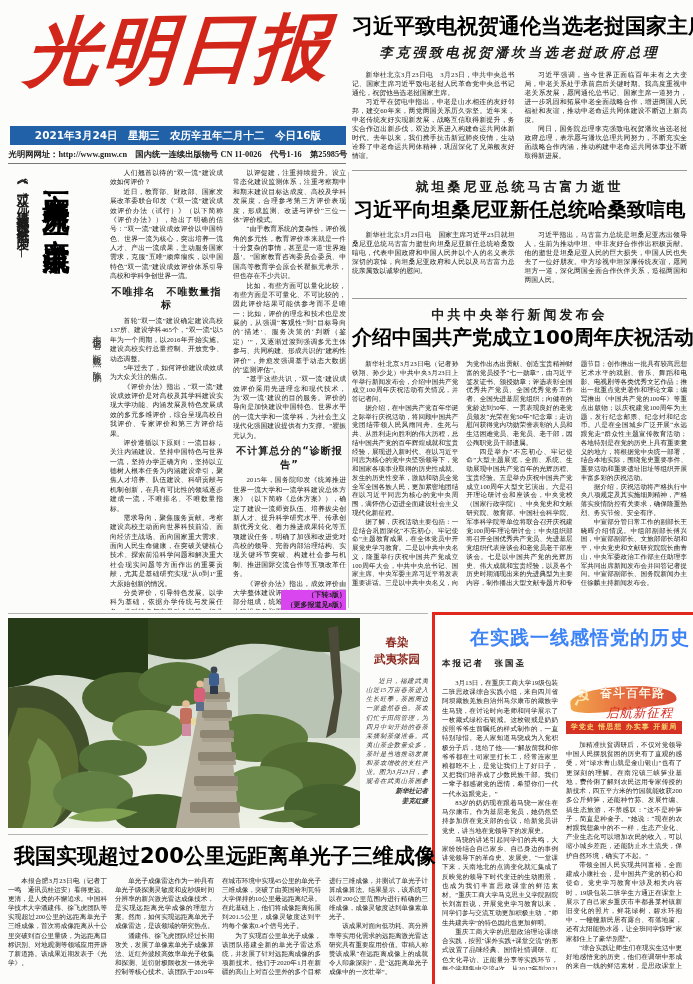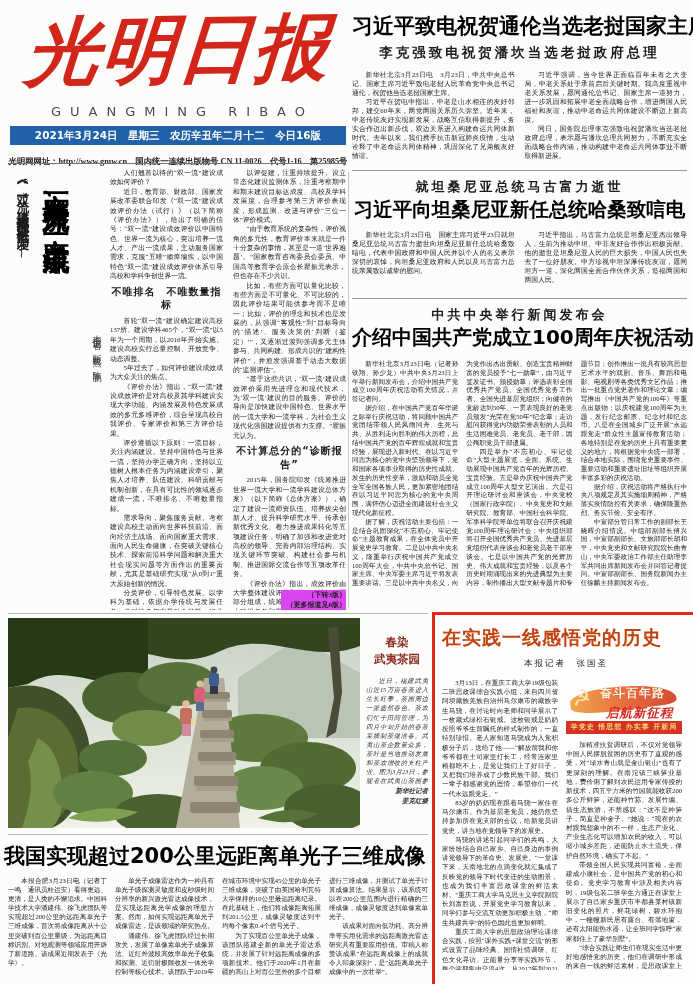--- a/index.html
+++ b/index.html
@@ -13,28 +13,28 @@
   .m-title{position:absolute;left:12px;top:2px;width:332px;text-align:center;
            font-size:74px;font-weight:bold;font-style:italic;color:#d3261a;
            letter-spacing:2px;line-height:1.28;transform:skewX(-5deg) rotate(-1deg);
            font-family:"DejaVu Sans",sans-serif;white-space:nowrap;}
   .m-pinyin{position:absolute;left:10px;top:104px;width:336px;text-align:center;
             font-size:13px;color:#4c4c4c;letter-spacing:9px;text-indent:9px;
             font-family:"DejaVu Sans",sans-serif;}
   .m-datebar{position:absolute;left:10px;top:126px;width:336px;height:19px;line-height:19px;
              background:#2161a8;color:#fff;font-size:10.5px;font-weight:bold;text-align:center;
              font-family:"DejaVu Sans",sans-serif;}
-  .m-info{position:absolute;left:6px;top:156px;width:344px;text-align:center;
+  .m-info{position:absolute;left:6px;top:149px;width:344px;text-align:center;
           font-size:8.3px;font-weight:bold;color:#222;}
 
   
   .kicker{font-size:13px;font-weight:bold;text-align:center;letter-spacing:3px;}
   .mainhead{font-family:"DejaVu Sans",sans-serif;font-weight:bold;text-align:center;
             white-space:nowrap;color:#000;}
-  .subhead-line{font-size:13.5px;font-weight:bold;text-align:center;letter-spacing:3px;}
+  .subhead-line{font-size:13.5px;font-weight:bold;text-align:center;letter-spacing:3px;font-style:italic;}
 
   .bodytext{font-size:6.8px;line-height:1.33;text-align:justify;color:#222;overflow:hidden;}
   .bodytext p{margin:0;text-indent:2em;}
   .lead{font-weight:bold;}
 
   
   .a1-body{position:absolute;left:352px;top:70px;width:335px;height:92px;
            column-count:2;column-gap:10px;}
   
   .a2-body{position:absolute;left:352px;top:230px;width:335px;height:62px;
@@ -67,56 +67,55 @@
              font-family:"DejaVu Sans",sans-serif;}
   .cap-text{position:absolute;left:366px;top:676px;width:62px;height:110px;overflow:hidden;
             font-size:6.3px;line-height:1.45;text-align:justify;font-style:italic;color:#333;}
   .cap-text p{margin:0;text-indent:2em;}
   .cap-credit{position:absolute;left:366px;top:786px;width:62px;text-align:right;
               font-size:6.5px;font-weight:bold;font-style:italic;line-height:1.5;color:#333;}
 
   
   .redbox{position:absolute;left:432px;top:612px;width:248px;height:360px;
           border:3px solid #e2271c;background:#fffefd;padding:6px 7px;overflow:hidden;}
-  .rb-title{font-size:19px;font-weight:bold;text-align:left;letter-spacing:1px;
-            margin-top:4px;color:#c2410c;}
-  .rb-byline{font-size:8.5px;text-align:center;margin-top:7px;letter-spacing:2px;color:#222;}
+  .rb-title{font-size:19px;font-weight:bold;text-align:right;letter-spacing:1px;
+            margin-top:4px;color:#3b82f6;}
+  .rb-byline{font-size:8.5px;margin-top:7px;letter-spacing:2px;color:#222;font-weight:bold;}
   .rb-cols{display:flex;gap:8px;margin-top:8px;height:292px;overflow:hidden;}
   .rb-col{width:116px;font-size:6.6px;line-height:1.4;text-align:justify;overflow:hidden;}
   .rb-col p{margin:0;text-indent:2em;}
 
   .logo{position:relative;width:116px;height:58px;margin-bottom:4px;overflow:hidden;}
   .logo-swoosh{position:absolute;left:4px;top:8px;width:106px;height:24px;
                background:linear-gradient(100deg,#f0a13c,#e4572e 60%,#d33b20);
                border-radius:60% 100% 20% 60%/70% 120% 30% 50%;
                transform:rotate(-7deg);opacity:.92;}
   .logo-emblem{position:absolute;left:6px;top:10px;font-size:21px;color:#fbe3b0;
                transform:rotate(-8deg);line-height:1;}
   .logo-t1{position:absolute;left:34px;top:7px;font-size:12px;font-weight:bold;
            color:#fff7e2;font-family:"DejaVu Sans",sans-serif;letter-spacing:1px;
            text-shadow:0 0 1px #c8401f;}
-  .logo-t2{position:absolute;left:40px;top:26px;font-size:12.5px;font-weight:bold;font-style:italic;
+  .logo-t2{position:absolute;left:40px;top:26px;font-size:12.5px;font-weight:normal;font-style:italic;
            color:#d6281e;font-family:"DejaVu Sans",sans-serif;letter-spacing:1px;}
   .logo-bar{position:absolute;left:0;bottom:2px;width:116px;background:#d63125;color:#f7d671;
             font-size:7px;font-weight:bold;text-align:center;padding:1.5px 0;letter-spacing:1px;
             font-family:"DejaVu Sans",sans-serif;}
 
   
-  .a5-title{position:absolute;left:4px;top:842px;width:420px;font-size:21px;}
+  .a5-title{position:absolute;left:14px;top:842px;width:420px;font-size:21px;}
   .a5-body{position:absolute;left:8px;top:876px;width:420px;height:102px;
            column-count:4;column-gap:8px;font-size:6.6px;line-height:1.38;}
 </style>
 </head>
 <body>
 
 <div class="page">
 
   <div class="abs" style="left:0;top:0;width:350px;height:164px;">
     <div class="m-title">光明日报</div>
-    <div class="m-pinyin">GUANGMING RIBAO</div>
     <div class="m-datebar">2021年3月24日　星期三　农历辛丑年二月十二　今日16版</div>
     <div class="m-info">光明网网址：http://www.gmw.cn　国内统一连续出版物号 CN 11-0026　代号1-16　第25985号</div>
   </div>
   <div class="rule" style="left:8px;top:163px;width:338px;border-top-color:#777;"></div>
   <div class="vrule" style="left:348px;top:172px;height:436px;"></div>
 
   <div class="abs mainhead" style="left:352px;top:12px;width:335px;font-size:21px;">习近平致电祝贺通伦当选老挝国家主席</div>
   <div class="abs subhead-line" style="left:352px;top:44px;width:335px;">李克强致电祝贺潘坎当选老挝政府总理</div>
   <div class="a1-body bodytext">
     <p><span class="lead"></span><span>新华社北京3月23日电　3月23日，中共中央总书记、国家主席习近平致电老挝人民革命党中央总书记通伦，祝贺他当选老挝国家主席。</span></p>

